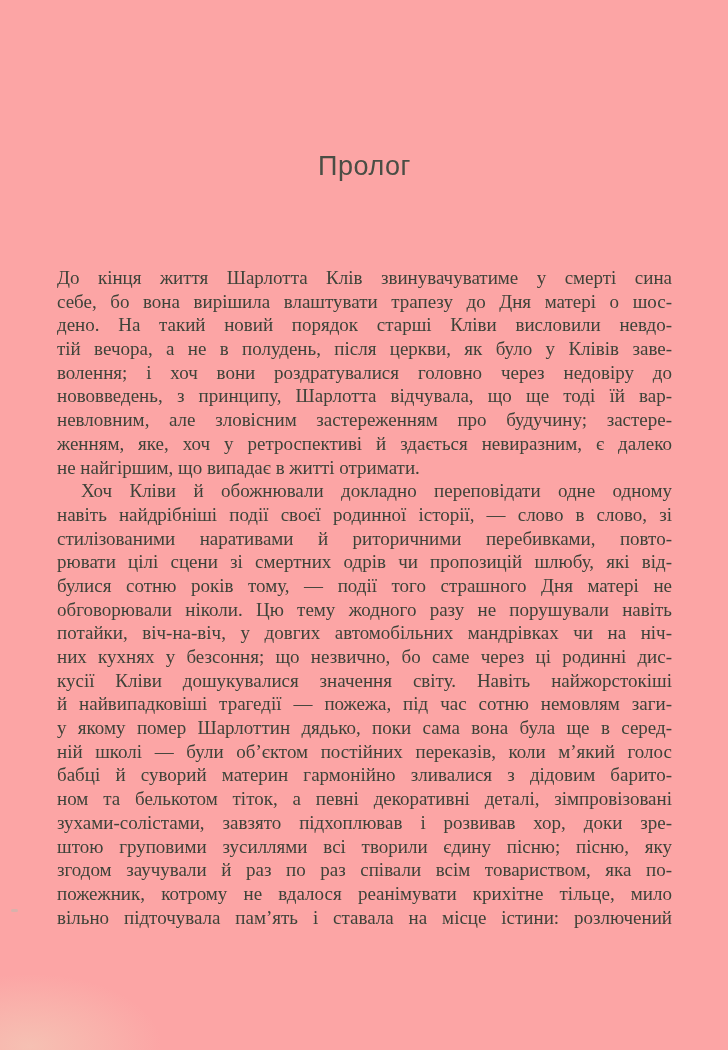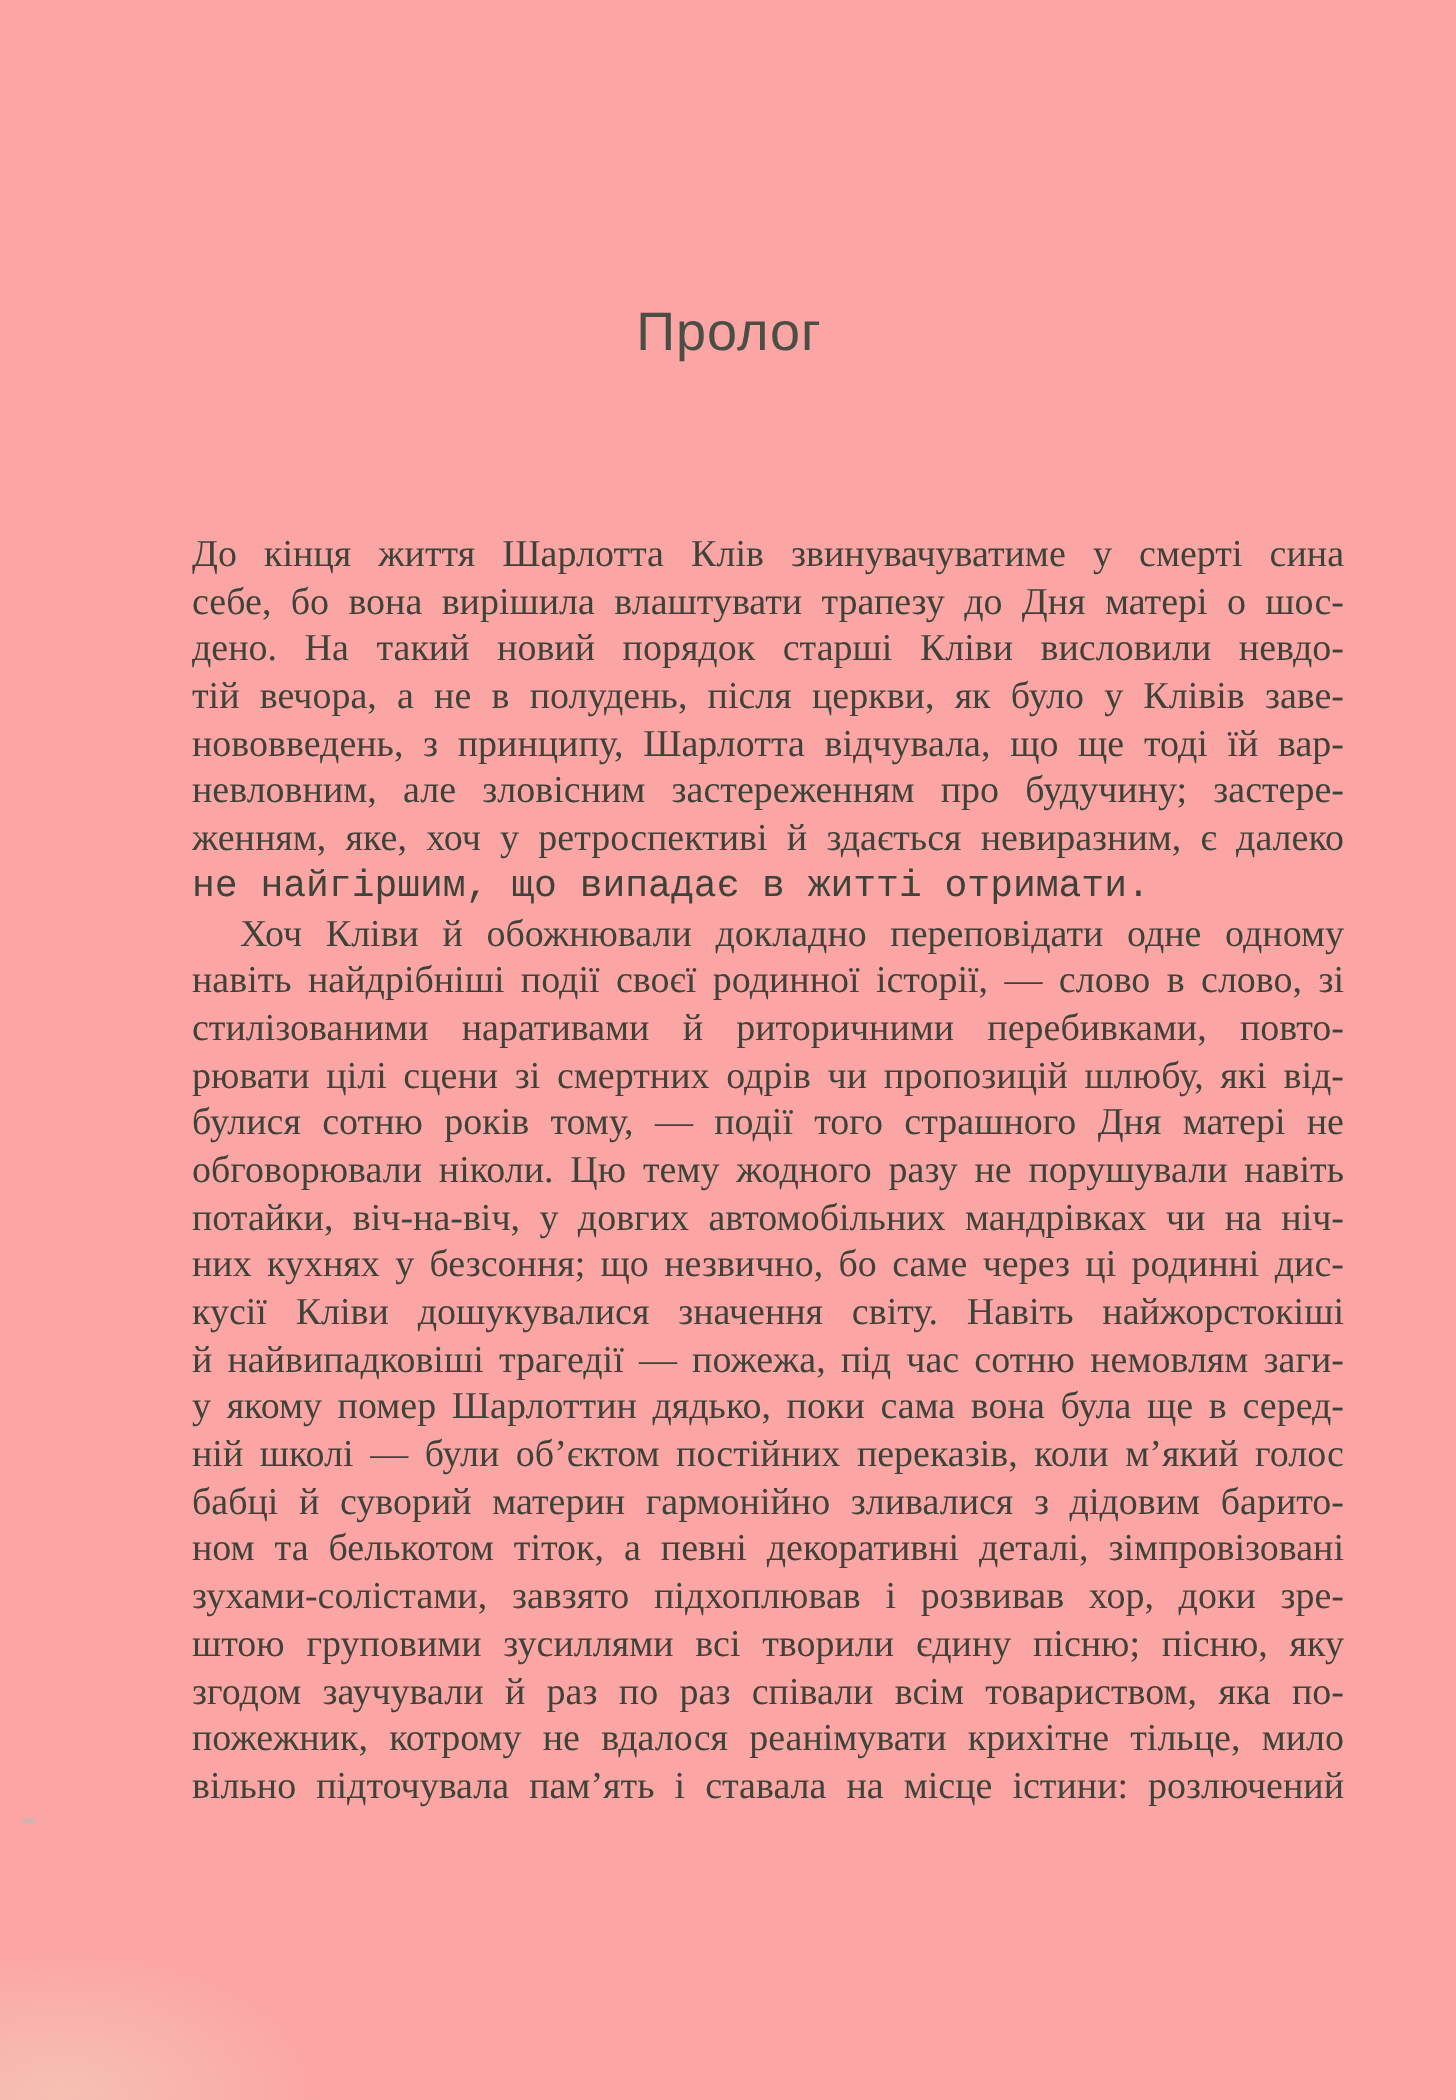--- a/index.html
+++ b/index.html
@@ -41,25 +41,23 @@
     line-height: 23.7px;
     color: #3e4339;
   }
   .text-line {
     height: 23.7px;
     white-space: nowrap;
     overflow: hidden;
     text-align: justify;
     text-align-last: justify;
     text-justify: inter-word;
-    margin-left: 39px;
   }
   .text-line.flush-left {
     text-align-last: left;
-    font-family: Liberation Mono, monospace;
   }
   .text-line.indent {
     text-indent: 24px;
   }
   .scan-speck {
     position: absolute;
     left: 11px;
     top: 909px;
     width: 7px;
     height: 3px;
@@ -86,20 +84,21 @@
 <div class="page">
 
   <h1 class="page-title">Пролог</h1>
 
   <div class="text-block">
       <div>
         <div class="text-line">До кінця життя Шарлотта Клів звинувачуватиме у смерті сина</div>
         <div class="text-line">себе, бо вона вирішила влаштувати трапезу до Дня матері о шос-</div>
         <div class="text-line">дено. На такий новий порядок старші Кліви висловили невдо-</div>
         <div class="text-line">тій вечора, а не в полудень, після церкви, як було у Клівів заве-</div>
+        <div class="text-line">волення; і хоч вони роздратувалися головно через недовіру до</div>
         <div class="text-line">нововведень, з принципу, Шарлотта відчувала, що ще тоді їй вар-</div>
         <div class="text-line">невловним, але зловісним застереженням про будучину; застере-</div>
         <div class="text-line">женням, яке, хоч у ретроспективі й здається невиразним, є далеко</div>
         <div class="text-line flush-left">не найгіршим, що випадає в житті отримати.</div>
       </div>
       <div>
         <div class="text-line indent">Хоч Кліви й обожнювали докладно переповідати одне одному</div>
         <div class="text-line">навіть найдрібніші події своєї родинної історії, — слово в слово, зі</div>
         <div class="text-line">стилізованими наративами й риторичними перебивками, повто-</div>
         <div class="text-line">рювати цілі сцени зі смертних одрів чи пропозицій шлюбу, які від-</div>

